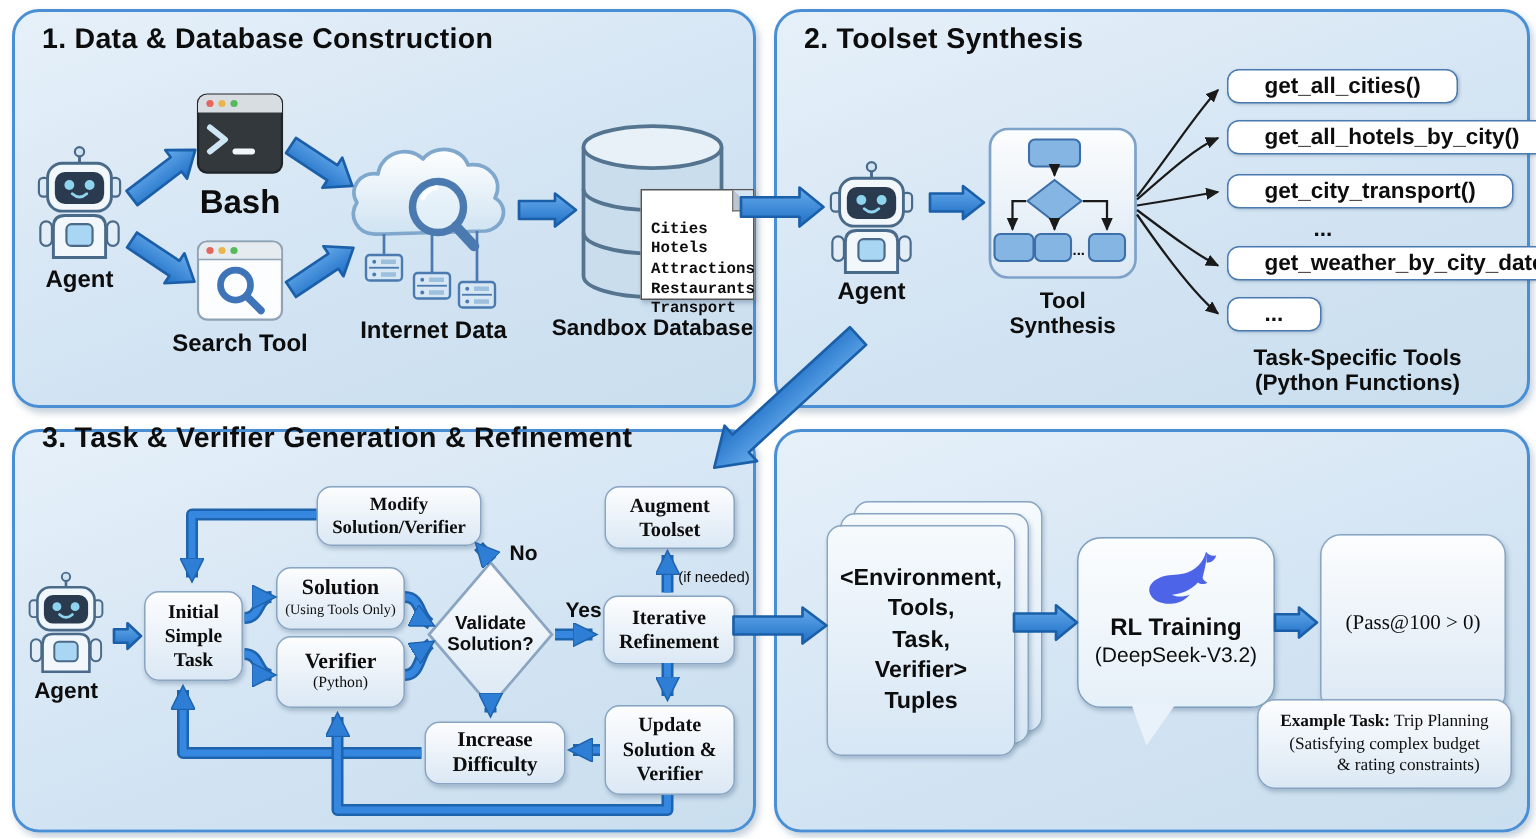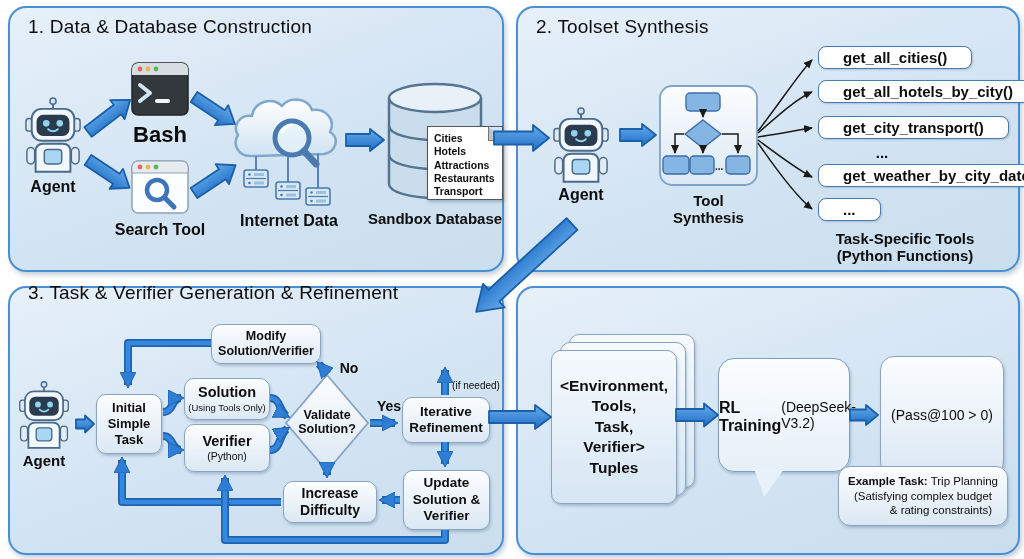--- a/index.html
+++ b/index.html
@@ -1,37 +1,37 @@
 <!DOCTYPE html>
 <html><head>
 <meta charset="utf-8">
 <style>
   html,body{margin:0;padding:0;background:#ffffff;}
   .canvas{position:relative;width:1024px;height:559px;background:#ffffff;overflow:hidden;
           font-family:"Liberation Sans",sans-serif;color:#0d0d0d;}
   .panel{position:absolute;background:linear-gradient(160deg,#e6f0f9 0%,#d3e4f3 55%,#c9deee 100%);
          border:2.5px solid #4a8fd3;border-radius:18px;box-shadow:2px 3px 5px rgba(90,120,150,.35);z-index:0;}
-  .panel-title{position:absolute;font-size:19px;font-weight:normal;z-index:2;letter-spacing:.2px;}
+  .panel-title{position:absolute;font-size:19px;font-weight:bold;z-index:2;letter-spacing:.2px;}
   .lbl{position:absolute;font-weight:bold;text-align:center;z-index:2;line-height:1.15;}
   .pre{white-space:pre-line;}
   .icon{position:absolute;z-index:2;}
   .node{position:absolute;display:flex;flex-direction:column;align-items:center;justify-content:center;
         text-align:center;border:1.6px solid #8aa5c2;border-radius:10px;
         background:linear-gradient(180deg,#fcfdfe,#dbe8f4);box-shadow:1px 2px 3px rgba(60,90,120,.3);
-        font-weight:bold;z-index:2;line-height:1.22;}
+        font-weight:bold;z-index:2;line-height:1.22;font-family:Liberation Serif, serif;}
   .node .sub{font-weight:normal;}
   .pill{position:absolute;white-space:nowrap;font-size:15px;font-weight:bold;background:#ffffff;
         border:1.5px solid #4a7ab0;border-radius:8px;padding:2px 24px;z-index:2;box-shadow:1px 1px 2px rgba(60,90,120,.25);}
   .note{position:absolute;background:#ffffff;border:1.2px solid #555;z-index:3;box-shadow:1px 2px 3px rgba(60,90,120,.35);}
   .note .fold{position:absolute;right:0;top:0;width:13px;height:13px;
               background:linear-gradient(225deg,#d3e4f3 50%,#b9c6d2 50%);border-left:1px solid #777;border-bottom:1px solid #777;}
-  .note .ntext{position:absolute;left:6px;top:5px;font-size:10.5px;font-weight:bold;line-height:1.27;}
+  .note .ntext{position:absolute;left:6px;top:20px;font-size:10.5px;font-weight:bold;line-height:1.27;font-family:Liberation Mono, monospace;}
   .card{position:absolute;width:124px;height:152px;border:1.6px solid #8aa5c2;border-radius:10px;
         background:linear-gradient(180deg,#f6fafd,#d6e6f4);box-shadow:1px 2px 3px rgba(60,90,120,.3);z-index:2;}
-  .bubble{position:absolute;display:flex;flex-direction:row;align-items:center;border:1.6px solid #7f9fbd;
+  .bubble{position:absolute;display:flex;flex-direction:column;align-items:center;border:1.6px solid #7f9fbd;
           border-radius:16px;background:linear-gradient(180deg,#fbfdfe,#e6f0f8);
           box-shadow:1px 2px 3px rgba(60,90,120,.3);z-index:2;}
   .taildown{position:absolute;width:34px;height:28px;background:#e9f2fa;
             clip-path:polygon(12% 0,100% 0,42% 100%);z-index:2;}
   .tailup{position:absolute;width:30px;height:15px;background:#eef5fb;
           clip-path:polygon(0 100%,100% 100%,72% 0);z-index:2;}
   svg.overlay{position:absolute;left:0;top:0;pointer-events:none;}
   #shapes-under{z-index:1;}
   #arrows-over{z-index:3;}
   .cas{stroke:#1d63ad;stroke-width:8;fill:none;stroke-linejoin:round;stroke-linecap:butt;}
@@ -204,20 +204,22 @@
   <div class="node" style="left:184px;top:424px;width:84px;height:46px">
     <div style="font-size:14.5px">Verifier</div>
     <div class="sub" style="font-size:10.5px">(Python)</div>
   </div>
 
   <div class="lbl pre" style="left:289px;top:408px;width:76px;font-size:12.5px">Validate
 Solution?</div>
   <div class="lbl" style="left:334px;top:360px;width:30px;font-size:14px">No</div>
   <div class="lbl" style="left:372px;top:398px;width:34px;font-size:14px">Yes</div>
 
+  <div class="node pre" style="left:403px;top:324px;width:85px;height:40px;font-size:13.5px">Augment
+Toolset</div>
   <div class="lbl" style="left:445px;top:380px;width:62px;font-size:10px;font-weight:normal">(if needed)</div>
   <div class="node pre" style="left:402px;top:397px;width:86px;height:44px;font-size:13.5px">Iterative
 Refinement</div>
   <div class="node pre" style="left:403px;top:470px;width:85px;height:58px;font-size:13.5px">Update
 Solution &amp;
 Verifier</div>
   <div class="node pre" style="left:283px;top:481px;width:92px;height:40px;font-size:14px">Increase
 Difficulty</div>
 
 

